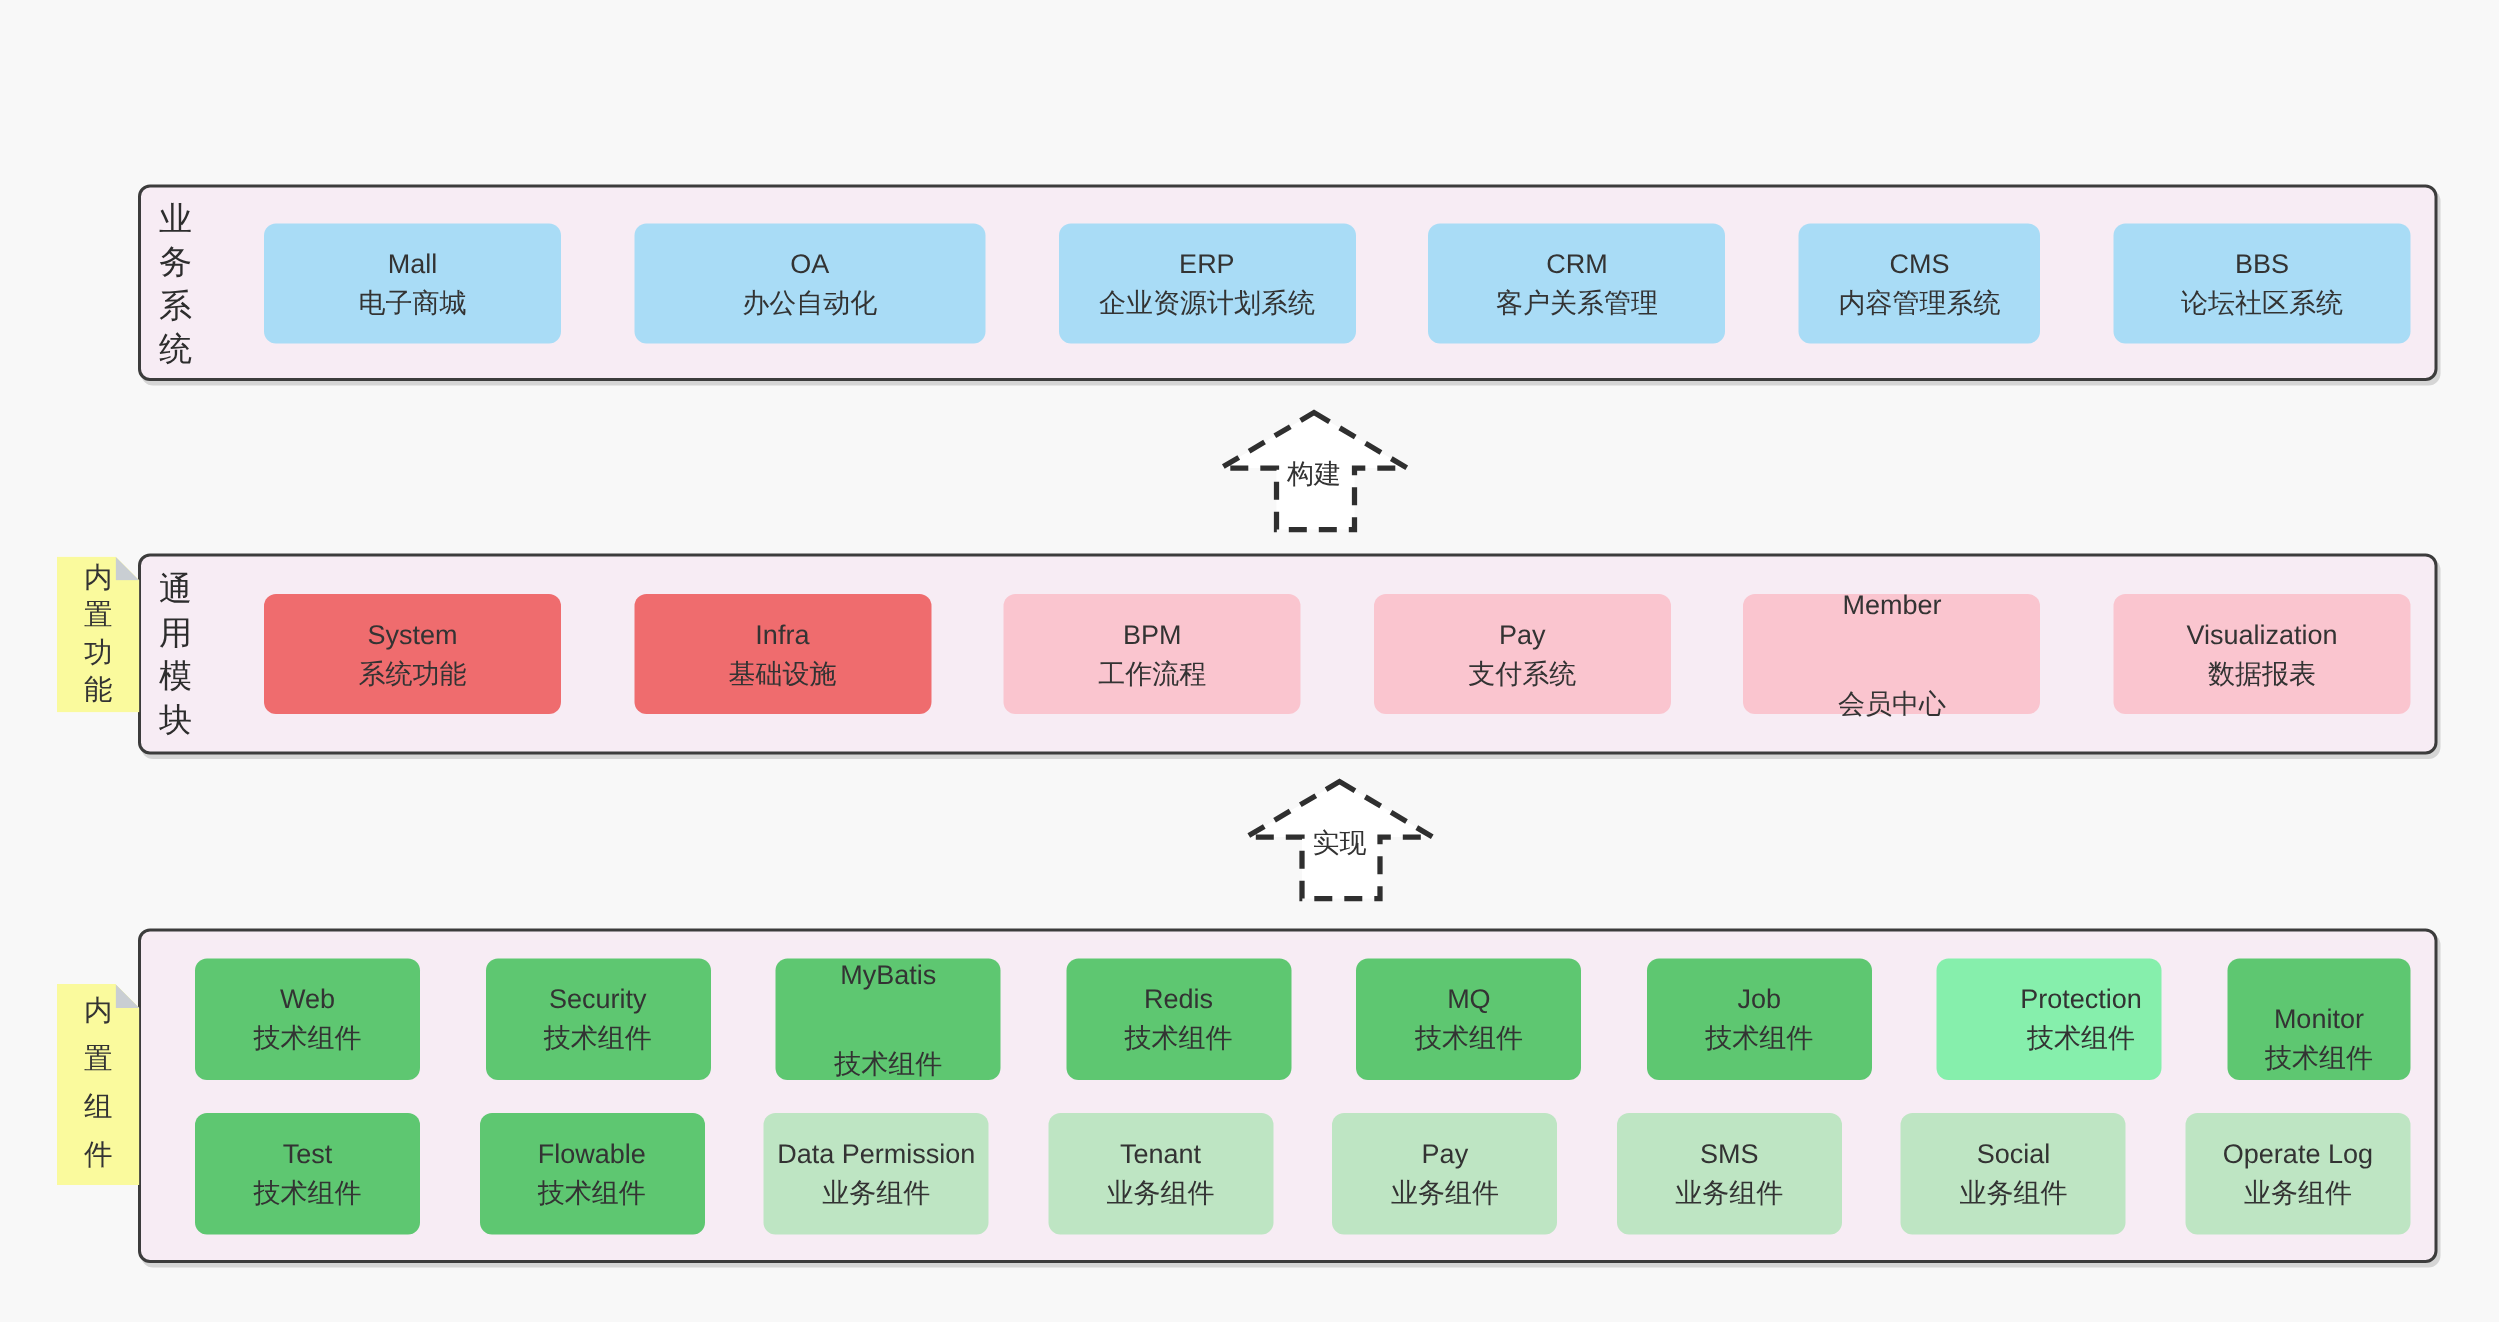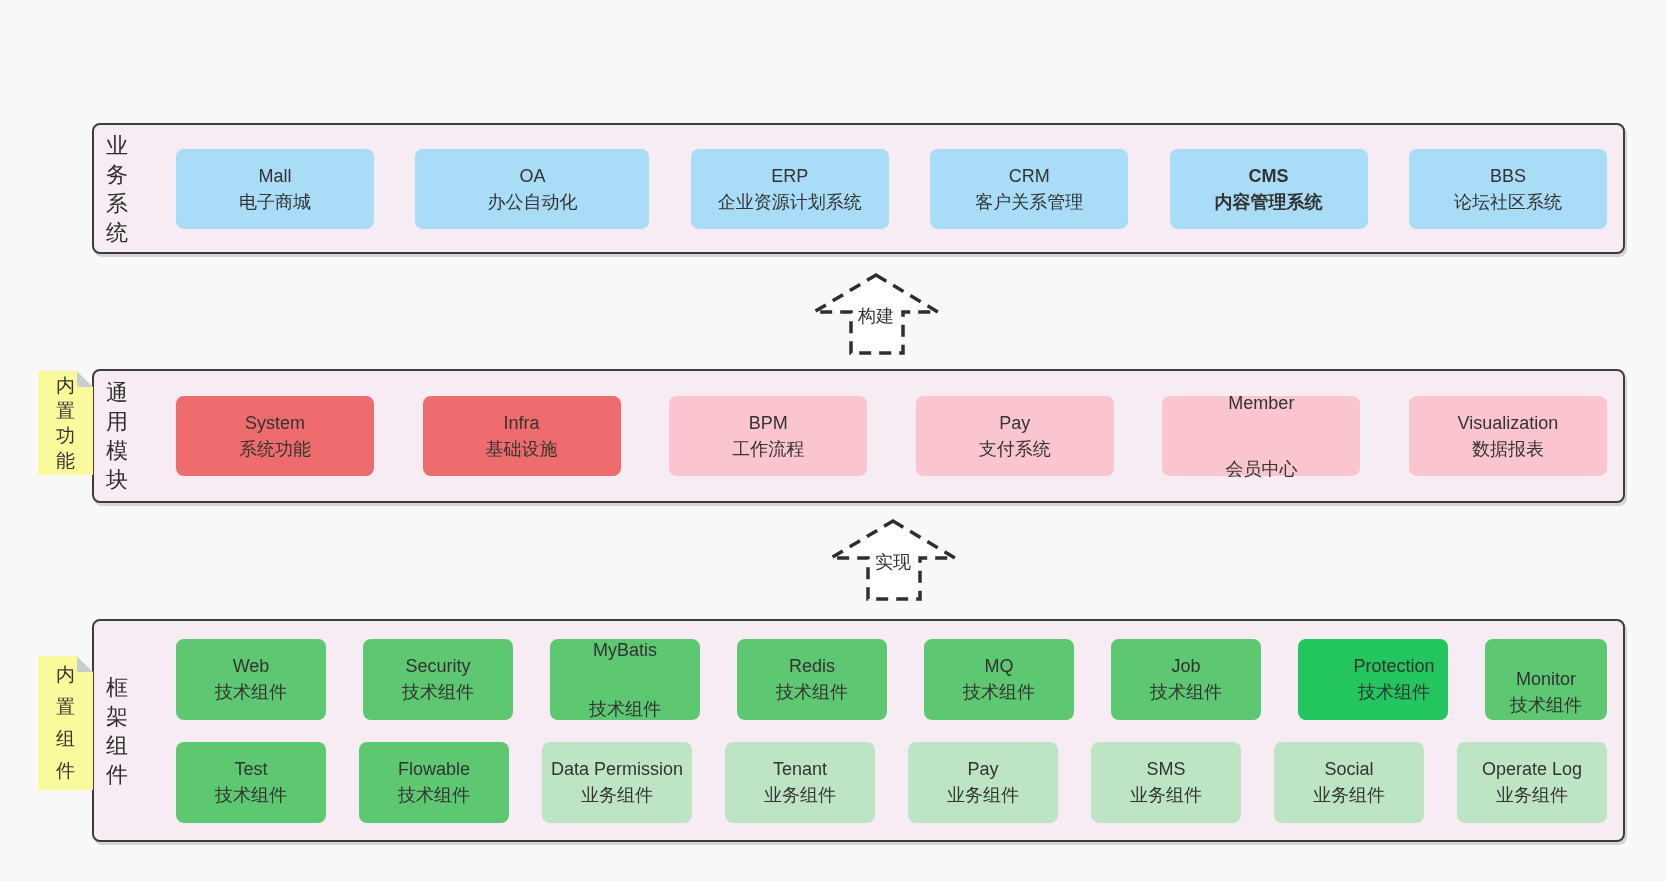--- a/index.html
+++ b/index.html
@@ -103,21 +103,21 @@
       <div class="node-subtitle">办公自动化</div>
     </div>
           <div class="node-box" style="width: 198px; height: 80px; background: rgb(169, 220, 246);">
       <div class="node-title">ERP</div>
       <div class="node-subtitle">企业资源计划系统</div>
     </div>
           <div class="node-box" style="width: 198px; height: 80px; background: rgb(169, 220, 246);">
       <div class="node-title">CRM</div>
       <div class="node-subtitle">客户关系管理</div>
     </div>
-          <div class="node-box" style="width: 198px; height: 80px; background: rgb(169, 220, 246); font-weight: bold;">
+          <div class="node-box" style="width: 161px; height: 80px; background: rgb(169, 220, 246);">
       <div class="node-title">CMS</div>
       <div class="node-subtitle">内容管理系统</div>
     </div>
           <div class="node-box" style="width: 198px; height: 80px; background: rgb(169, 220, 246);">
       <div class="node-title">BBS</div>
       <div class="node-subtitle">论坛社区系统</div>
     </div>
         </div>
       </div>
     </section>
@@ -152,23 +152,20 @@
       <div class="node-subtitle">数据报表</div>
     </div>
         </div>
       </div>
     </section>
     <div class="sticky" style="left: 38px; top: 371px; width: 55px; height: 104px; background: rgb(250, 250, 157);">
       <span class="sticky-fold" style="background: rgb(201, 206, 211);"></span>
       <span class="sticky-text" style="line-height: 25px;">内置功能</span>
     </div>
     <section class="band" style="top: 619px; height: 223px; background: rgb(247, 236, 244); border-color: rgb(60, 60, 60);">
-      <div class="band-label">
-        <span class="vtext">框架组件</span>
-      </div>
       <div class="band-rows">
         <div class="box-row">
           <div class="node-box" style="width: 150px; height: 81px; background: rgb(94, 199, 113);">
       <div class="node-title">Web</div>
       <div class="node-subtitle">技术组件</div>
     </div>
           <div class="node-box" style="width: 150px; height: 81px; background: rgb(94, 199, 113);">
       <div class="node-title">Security</div>
       <div class="node-subtitle">技术组件</div>
     </div>
@@ -181,21 +178,21 @@
       <div class="node-subtitle">技术组件</div>
     </div>
           <div class="node-box" style="width: 150px; height: 81px; background: rgb(94, 199, 113);">
       <div class="node-title">MQ</div>
       <div class="node-subtitle">技术组件</div>
     </div>
           <div class="node-box" style="width: 150px; height: 81px; background: rgb(94, 199, 113);">
       <div class="node-title">Job</div>
       <div class="node-subtitle">技术组件</div>
     </div>
-          <div class="node-box" style="width: 150px; height: 81px; background: #22c55e; padding-left: 48px;">
+          <div class="node-box" style="width: 150px; height: 81px; background: #86efac; padding-left: 48px;">
       <div class="node-title">Protection</div>
       <div class="node-subtitle">技术组件</div>
     </div>
           <div class="node-box" style="width: 122px; height: 81px; background: rgb(94, 199, 113); justify-content: flex-end;">
       <div class="node-title">Monitor</div>
       <div class="node-subtitle">技术组件</div>
     </div>
         </div>
         <div class="box-row">
           <div class="node-box" style="width: 150px; height: 81px; background: rgb(94, 199, 113);">

